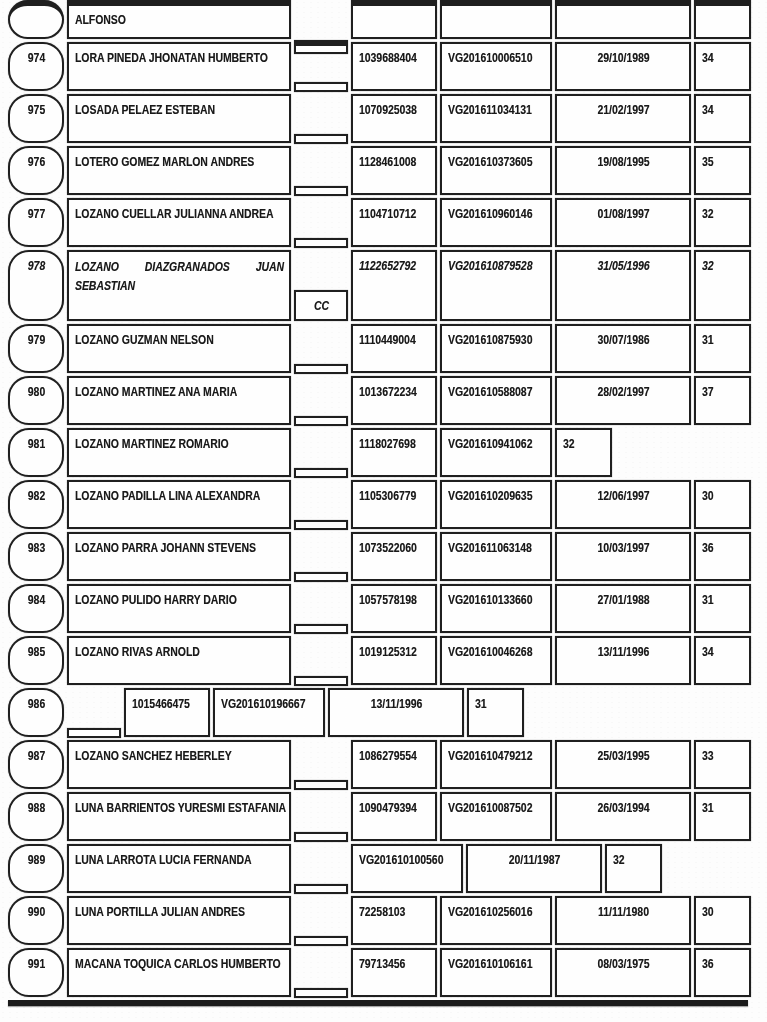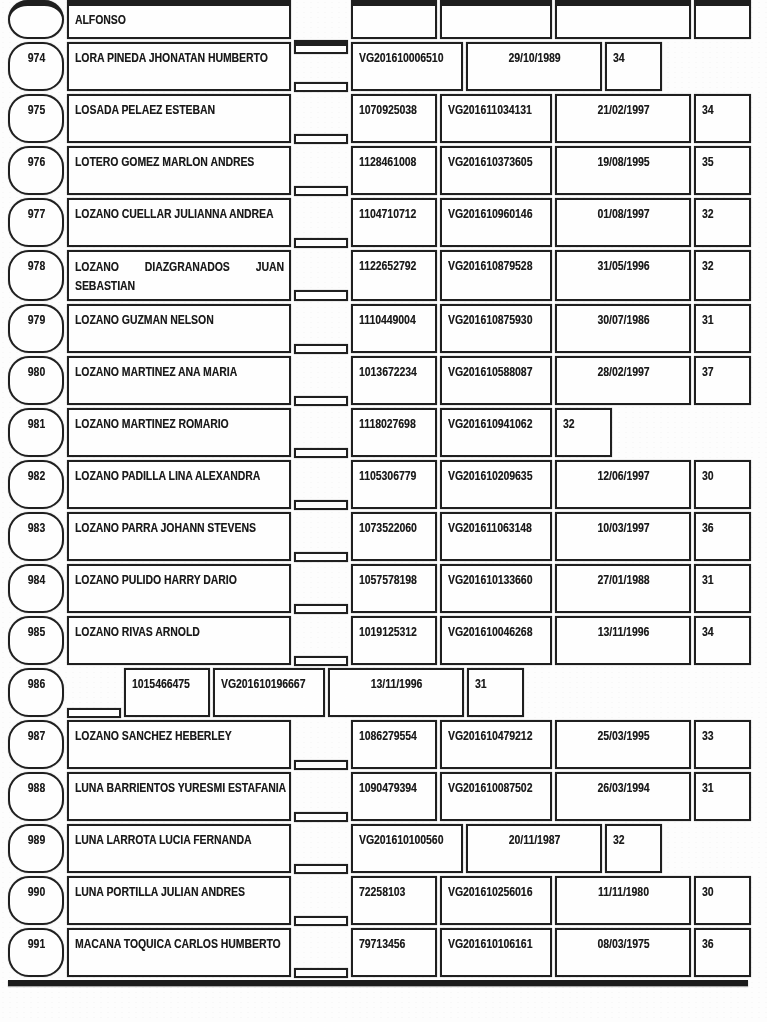--- a/index.html
+++ b/index.html
@@ -11,21 +11,21 @@
     background: #fdfdfd;
     overflow: hidden;
     font-family: "Liberation Sans", sans-serif;
     background-image: radial-gradient(rgba(0,0,0,0.02) 1px, transparent 1px);
     background-size: 7px 5px;
   }
   .sheet { position: absolute; left: 8px; top: 0; width: 745px; }
   .row { display: flex; gap: 3px; margin-bottom: 3px; height: 49px; }
   .row.partial { height: 39px; }
   .row.partial .cell { border-top-width: 6px; }
-  .row.tall { height: 51px; }
+  .row.tall { height: 71px; font-style: italic; }
   .cell {
     border: 2.4px solid #1f1f1f;
     background: #fefefe;
     padding: 6px 5px 0 6px;
     color: #191919;
     font-weight: 700;
     font-size: 13px;
     overflow: hidden;
     box-shadow: 0 0 1px rgba(60,60,60,0.55);
     text-shadow: 0.3px 0.3px 0 rgba(25,25,25,0.45);
@@ -66,20 +66,21 @@
       <div class="cell c-code"><span class="ct"></span></div>
       <div class="cell c-date"><span class="ct"></span></div>
       <div class="cell c-val"><span class="ct"></span></div>
     </div>
 
     <div id="rows">
         <div class="row">
     <div class="cell c-num"><span class="ct">974</span></div>
     <div class="cell c-name"><span class="ct">LORA PINEDA JHONATAN HUMBERTO</span></div>
     <div class="cell c-doc"><span class="ct">CC</span></div>
+    <div class="cell c-id"><span class="ct">1039688404</span></div>
     <div class="cell c-code"><span class="ct">VG201610006510</span></div>
     <div class="cell c-date"><span class="ct">29/10/1989</span></div>
     <div class="cell c-val"><span class="ct">34</span></div>
   </div>
         <div class="row">
     <div class="cell c-num"><span class="ct">975</span></div>
     <div class="cell c-name"><span class="ct">LOSADA PELAEZ ESTEBAN</span></div>
     <div class="cell c-doc"><span class="ct">CC</span></div>
     <div class="cell c-id"><span class="ct">1070925038</span></div>
     <div class="cell c-code"><span class="ct">VG201611034131</span></div>

